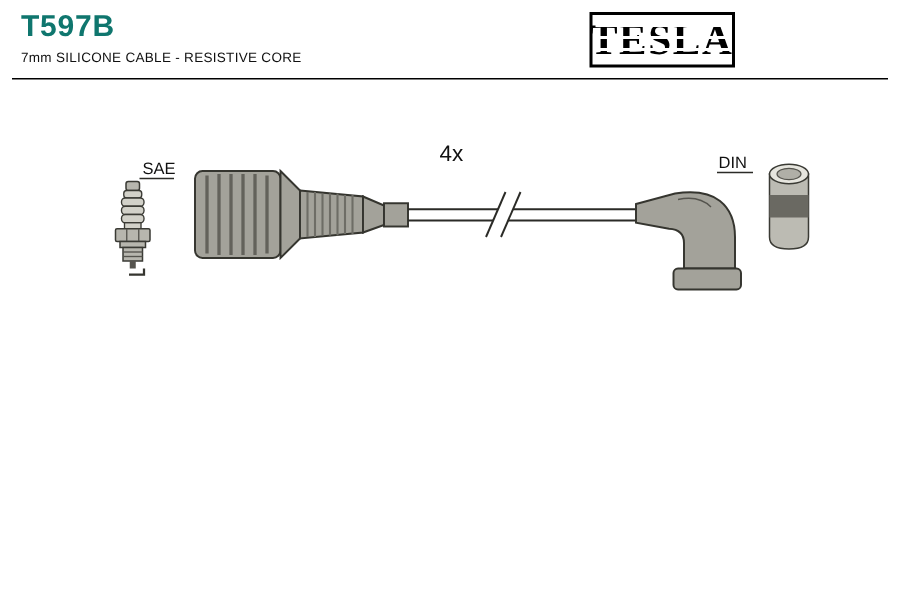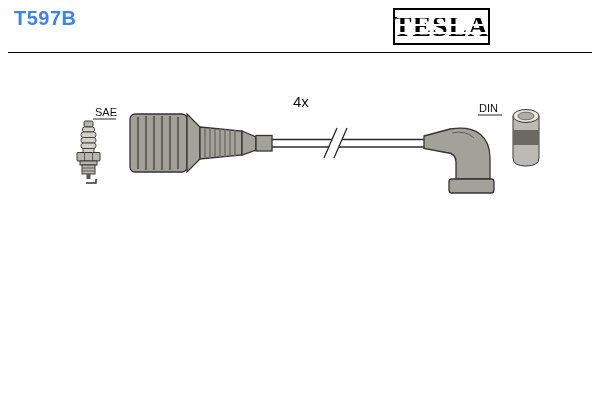--- a/index.html
+++ b/index.html
@@ -1,21 +1,21 @@
 <!DOCTYPE html>
 <html><head>
 <meta charset="utf-8">
 <style>
   html,body{margin:0;padding:0;background:#fff;}
   #page{position:relative;width:600px;height:400px;background:#ffffff;overflow:hidden;
         font-family:"Liberation Sans",sans-serif;color:#111;}
 
   
   .part-number{position:absolute;left:14px;top:7px;font-size:20px;font-weight:bold;
-               letter-spacing:.5px;color:#3b82f6;}
+               letter-spacing:.5px;color:#0f766e;}
   .subtitle{position:absolute;left:14px;top:33px;font-size:9px;letter-spacing:.2px;color:#111;}
   .logo-box{position:absolute;left:393px;top:8px;width:97px;height:37px;border:2px solid #000;
             box-sizing:border-box;display:flex;align-items:center;justify-content:center;
             background:#fff;}
   .logo-text{font-family:"Liberation Serif",serif;font-weight:700;font-size:26px;
              letter-spacing:1px;color:#000;transform:scale(1.06,1.12);line-height:1;}
   .logo-stripes{position:absolute;left:2px;right:2px;top:0;bottom:0;pointer-events:none;
        background:repeating-linear-gradient(to bottom,transparent 0 6px,#fff 6px 8px);}
   .divider{position:absolute;left:8px;top:52px;width:584px;border-top:1.5px solid #000;}
 
@@ -31,20 +31,21 @@
   .leader{stroke:#2b2b27;stroke-width:1;}
   .label{font-family:"Liberation Sans",sans-serif;font-size:11px;fill:#111;}
   .qty{font-family:"Liberation Sans",sans-serif;font-size:15px;fill:#111;}
 </style>
 </head>
 <body>
 
 <div id="page">
 
   <div class="part-number">T597B</div>
+  <div class="subtitle">7mm SILICONE CABLE - RESISTIVE CORE</div>
 
   <div class="logo-box">
     <span class="logo-text">TESLA</span>
     <div class="logo-stripes"></div>
   </div>
 
   <div class="divider"></div>
 
   <svg id="drawing" viewBox="0 0 600 400" xmlns="http://www.w3.org/2000/svg">
 

